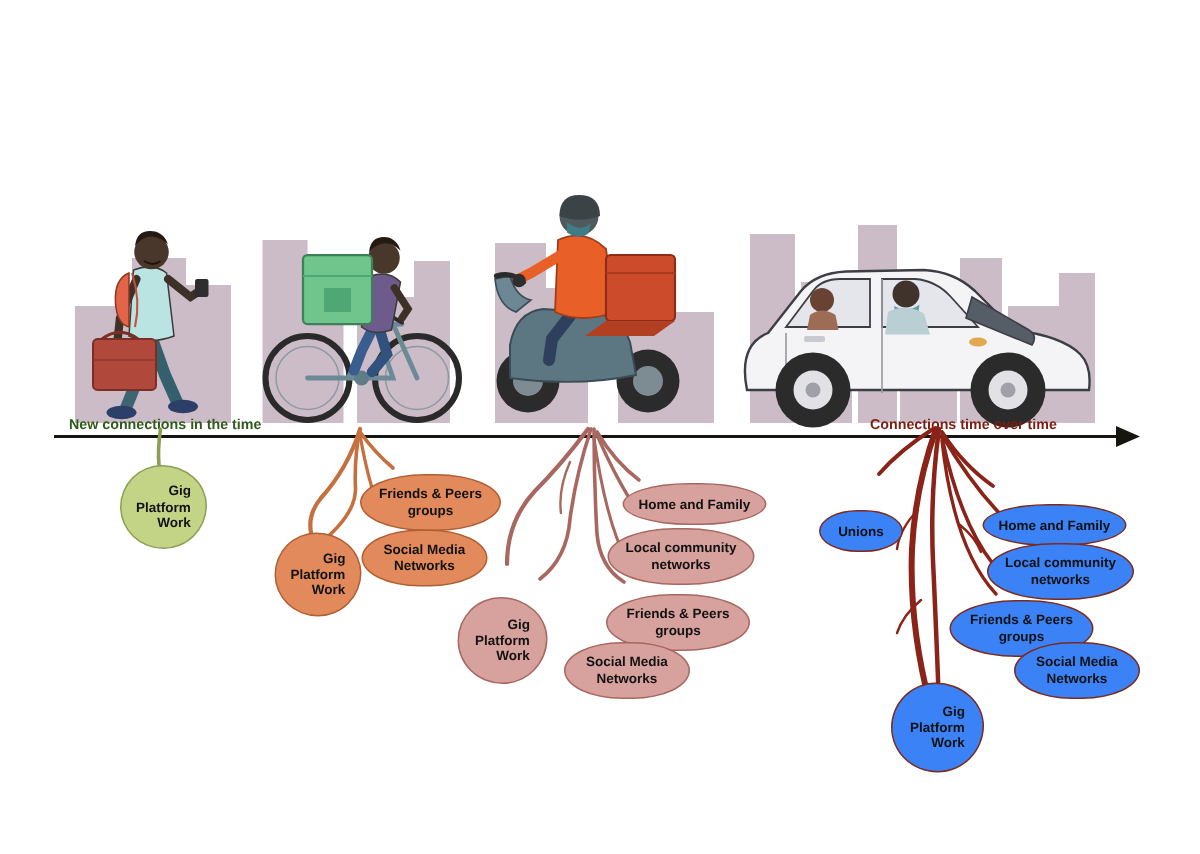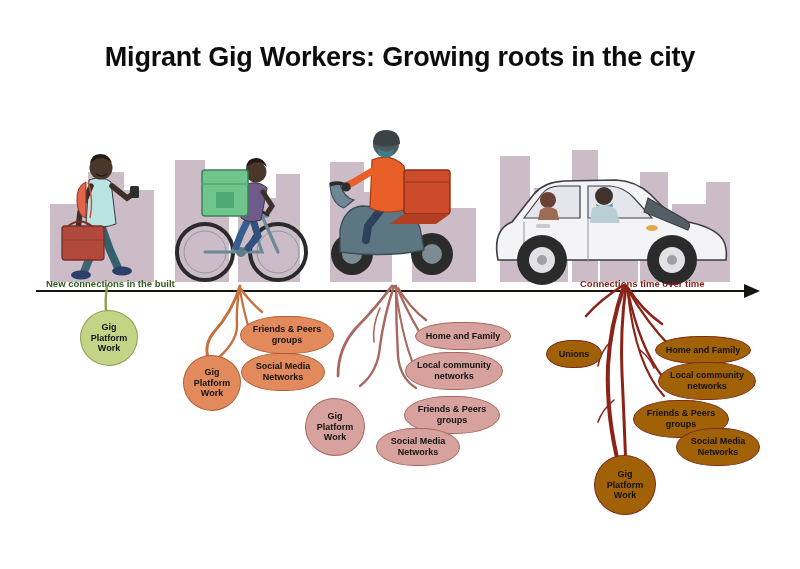--- a/index.html
+++ b/index.html
@@ -42,32 +42,31 @@
     text-align:center;box-sizing:border-box;
     font-family:"Liberation Sans",sans-serif;
     font-weight:bold;color:#121212;line-height:1.18;
     border-radius:50%/50%;
   }
   .node span{display:block;pointer-events:none;}
 
   .g1{background:#c3d487;border:1.6px solid #8c9e52;font-size:9px;}
   .g2{background:#e28a5c;border:1.6px solid #b05f33;font-size:9px;}
   .g3{background:#d7a29d;border:1.6px solid #a8675f;font-size:9px;}
-  .g4{background:#a16207;border:1.8px solid #7d2a1c;font-size:9px;}
+  .g4{background:#3b82f6;border:1.8px solid #7d2a1c;font-size:9px;}
 
   
   .pill{border-radius:46% / 50%;}
-  .blob{border-radius:48% 52% 50% 50% / 50% 48% 52% 50%;}
+  .blob{border-radius:48% 52% 50% 50% / 50% 48% 52% 50%;text-align:right;}
 </style>
 </head>
 <body>
 
 <div id="stage">
 
-  <div id="title">Migrant Gig Workers: Growing roots in the city</div>
 
   <div id="illustration">
     <svg width="800" height="180" viewBox="0 0 800 180" xmlns="http://www.w3.org/2000/svg">
 
       <g fill="#cbbcc8">
         <rect x="50" y="92" width="42" height="78"></rect>
         <rect x="88" y="60" width="36" height="110"></rect>
         <rect x="120" y="78" width="34" height="92"></rect>
         <rect x="175" y="48" width="30" height="122"></rect>
         <rect x="203" y="72" width="26" height="98"></rect>
@@ -195,21 +194,21 @@
         <circle cx="542" cy="148" r="5" fill="#9fa0a8"></circle>
         <circle cx="672" cy="148" r="25" fill="#2b2b2b"></circle>
         <circle cx="672" cy="148" r="13" fill="#e1e1e6"></circle>
         <circle cx="672" cy="148" r="5" fill="#9fa0a8"></circle>
       </g>
     </svg>
   </div>
 
   <div id="timeline-axis"></div>
   <div id="timeline-arrow"></div>
-  <div class="axis-label" id="label-left">New connections in the built</div>
+  <div class="axis-label" id="label-left">New connections in the time</div>
   <div class="axis-label" id="label-right">Connections time over time</div>
 
   <svg id="roots" viewBox="0 0 800 289" xmlns="http://www.w3.org/2000/svg">
 
     <g stroke="#8c9e52" fill="none" stroke-linecap="round">
       <path d="M107 6 q-2 14 -1 24" stroke-width="2.4"></path>
     </g>
 
     <g stroke="#c4703f" fill="none" stroke-linecap="round">
       <path d="M240 6 q-8 26 -26 46 q-10 12 -6 26" stroke-width="2.8"></path>

